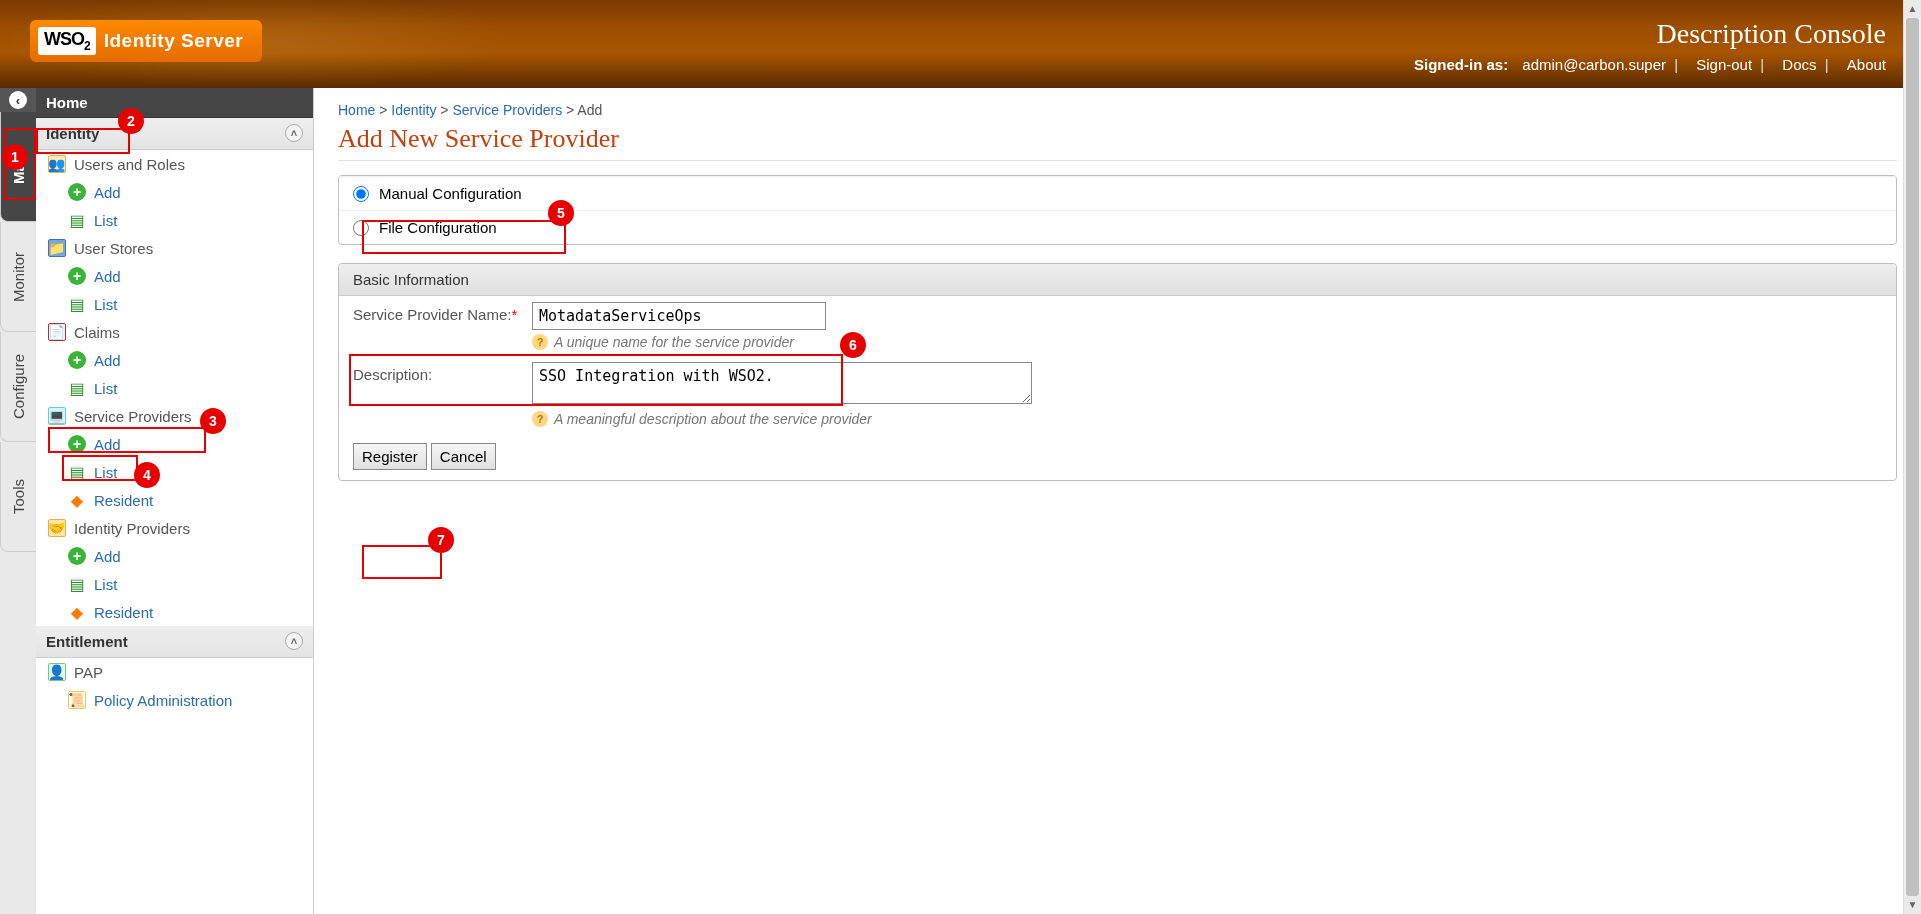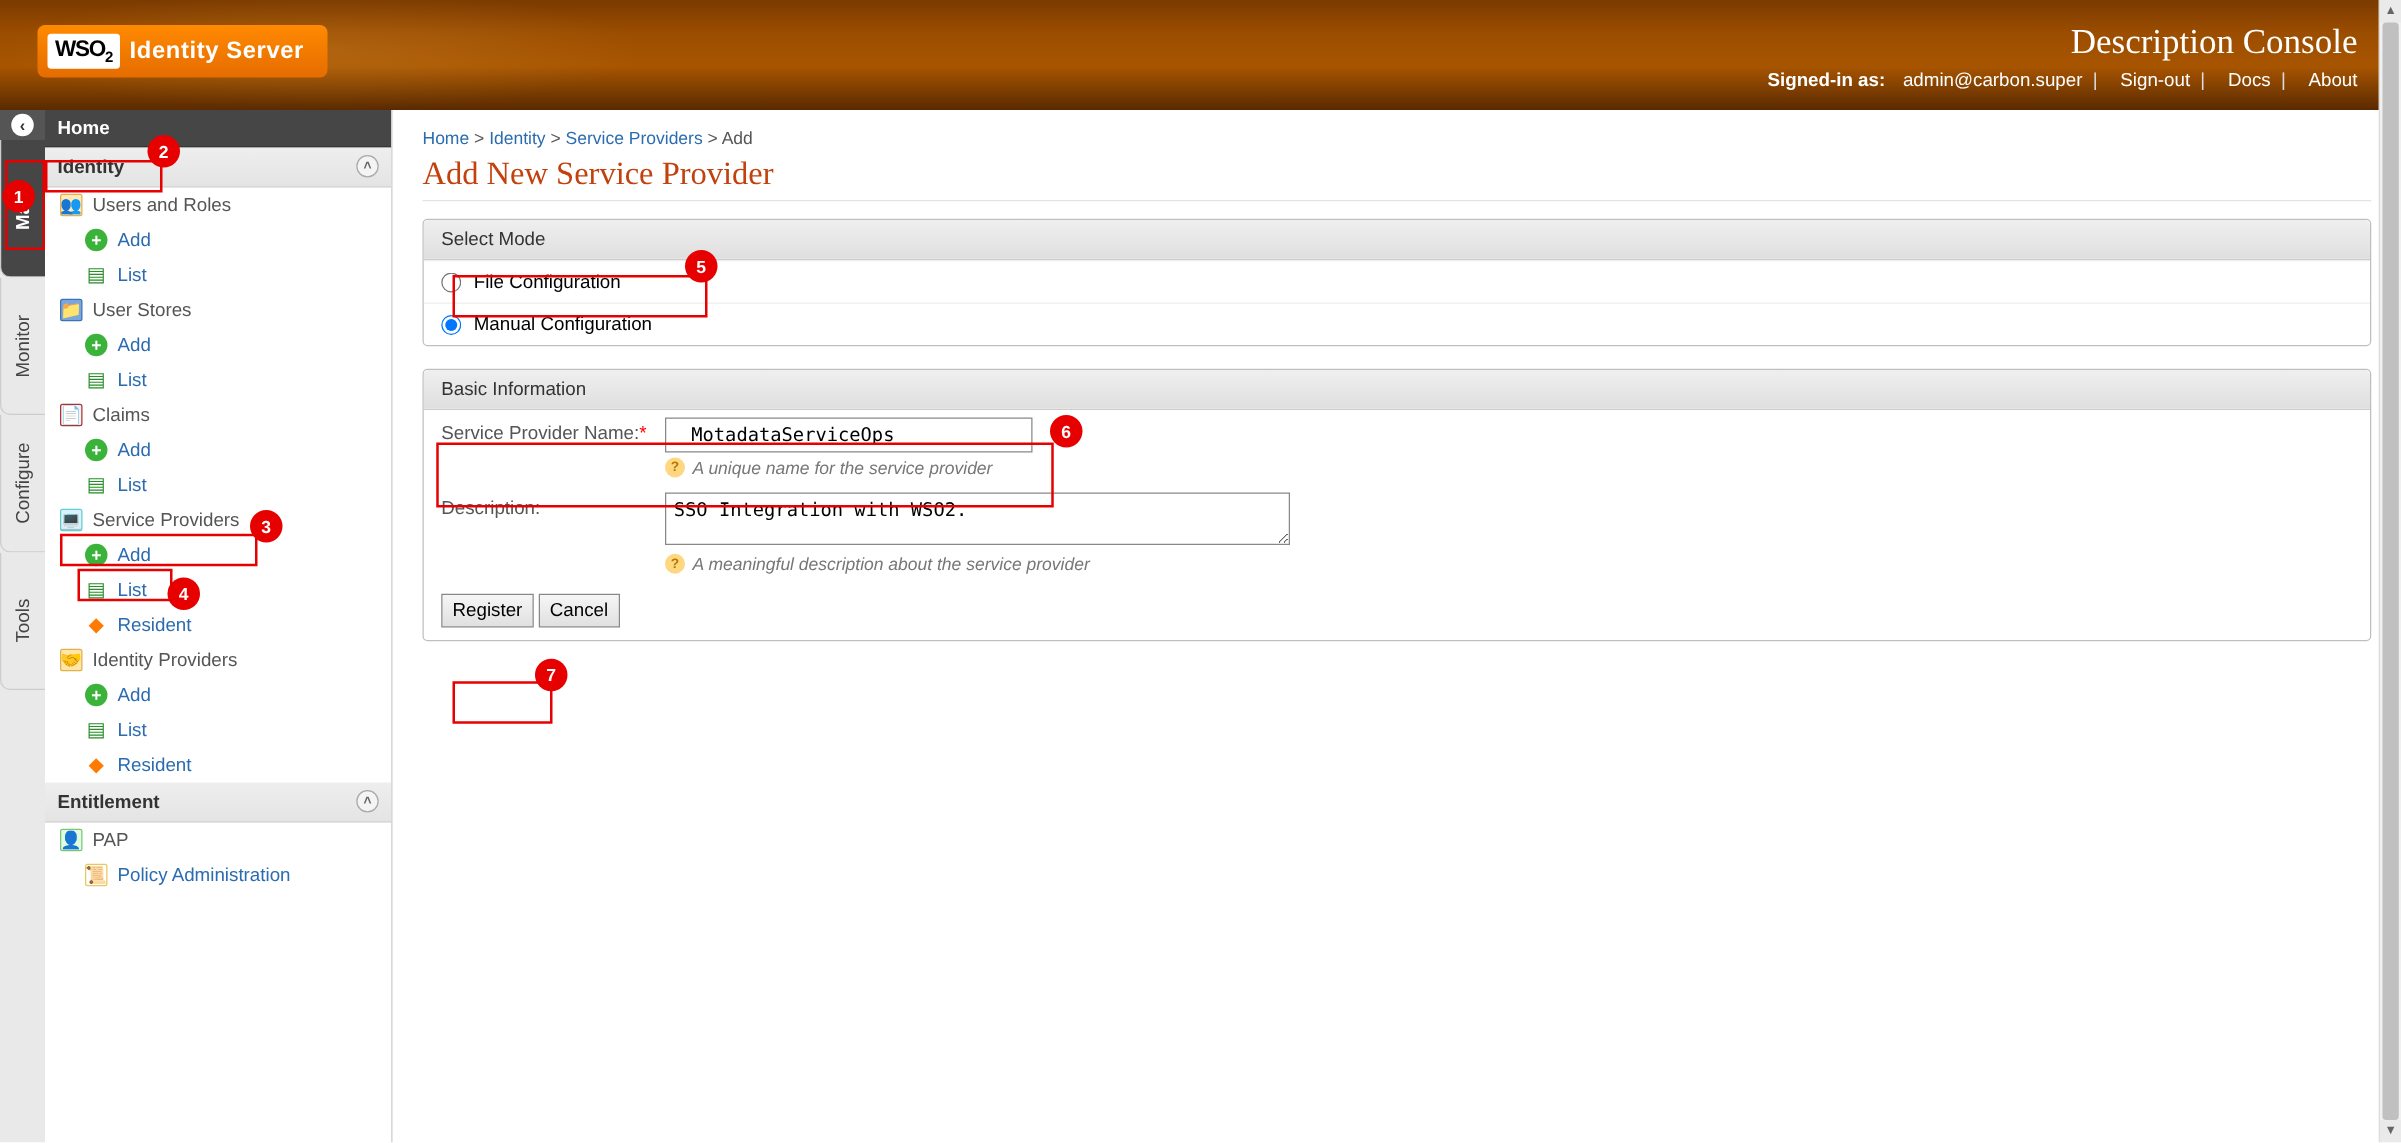--- a/index.html
+++ b/index.html
@@ -57,21 +57,21 @@
 
 .panel { border: 1px solid #bfbfbf; border-radius: 4px; margin: 14px 0 18px 0; background: #fff; }
 .panel-head { padding: 7px 14px; font-size: 15px; color: #333; border-bottom: 1px solid #ccc; background: linear-gradient(to bottom,#efefef,#dfdfdf); border-top-left-radius: 4px; border-top-right-radius: 4px; }
 
 .radio-row { padding: 8px 14px; display: flex; align-items: center; gap: 10px; font-size: 15px; border-top: 1px solid #eee; }
 .radio { width: 16px; height: 16px; }
 
 .form-row { display: flex; align-items: flex-start; padding: 6px 14px; gap: 4px; }
 .form-label { width: 175px; color: #555; padding-top: 4px; font-size: 15px; }
 .req { color: red; }
-input[type=text].field { width: 294px; padding: 4px 20px; border: 1px solid #888; font-family: monospace; font-size: 15px; }
+input[type=text].field { width: 294px; padding: 4px 6px; border: 1px solid #888; font-family: monospace; font-size: 15px; }
 textarea.field { width: 500px; height: 42px; padding: 4px 6px; border: 1px solid #888; font-family: monospace; font-size: 15px; resize: both; }
 .help { color: #777; font-style: italic; font-size: 14px; margin-top: 4px; display: flex; align-items: center; gap: 6px; }
 .help .qmark { width: 16px; height: 16px; border-radius: 50%; background: #ffd780; display: inline-flex; align-items: center; justify-content: center; font-style: normal; color: #b37700; font-size: 11px; font-weight: bold; }
 
 .button-row { padding: 10px 14px; display: flex; gap: 4px; }
 button.btn { background: linear-gradient(to bottom,#f6f6f6,#e0e0e0); border: 1px solid #888; padding: 4px 8px; font-size: 15px; cursor: pointer; }
 
 
 .callout { position: absolute; width: 26px; height: 26px; background: #e60000; color: #fff; border-radius: 50%; display: flex; align-items: center; justify-content: center; font-weight: bold; font-size: 14px; z-index: 50; pointer-events: none; }
 .rbox { position: absolute; border: 2px solid #e60000; z-index: 49; pointer-events: none; }
@@ -211,28 +211,27 @@
 <div class="main">
   <div class="breadcrumb">
     <a href="#">Home</a> &gt;
     <a href="#">Identity</a> &gt;
     <a href="#">Service Providers</a> &gt;
     <span>Add</span>
   </div>
   <div class="page-title">Add New Service Provider</div>
 
   <div class="panel">
-    <div class="panel-head">Select Mode</div>
+    <div class="radio-row">
+      <input type="radio" class="radio" name="mode" checked="" style="">
+      <span>Manual Configuration</span>
+    </div>
     <div class="radio-row">
       <input type="radio" class="radio" name="mode" style="">
       <span>File Configuration</span>
-    </div>
-    <div class="radio-row">
-      <input type="radio" class="radio" name="mode" checked="" style="">
-      <span>Manual Configuration</span>
     </div>
   </div>
 
   <div class="panel">
     <div class="panel-head">Basic Information</div>
 
     <div class="form-row">
       <div class="form-label"><span>Service Provider Name:</span><span class="req">*</span></div>
       <div>
         <input type="text" class="field" value="MotadataServiceOps" style="">

